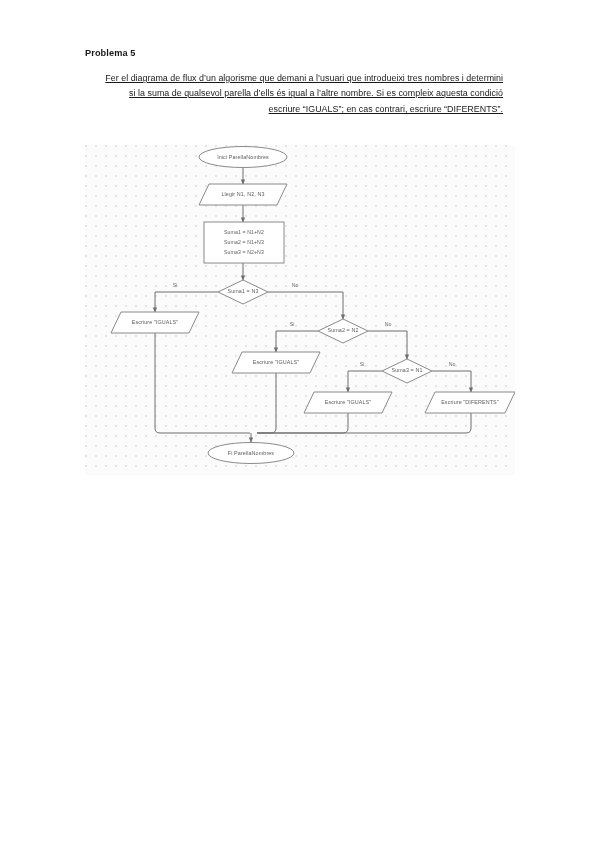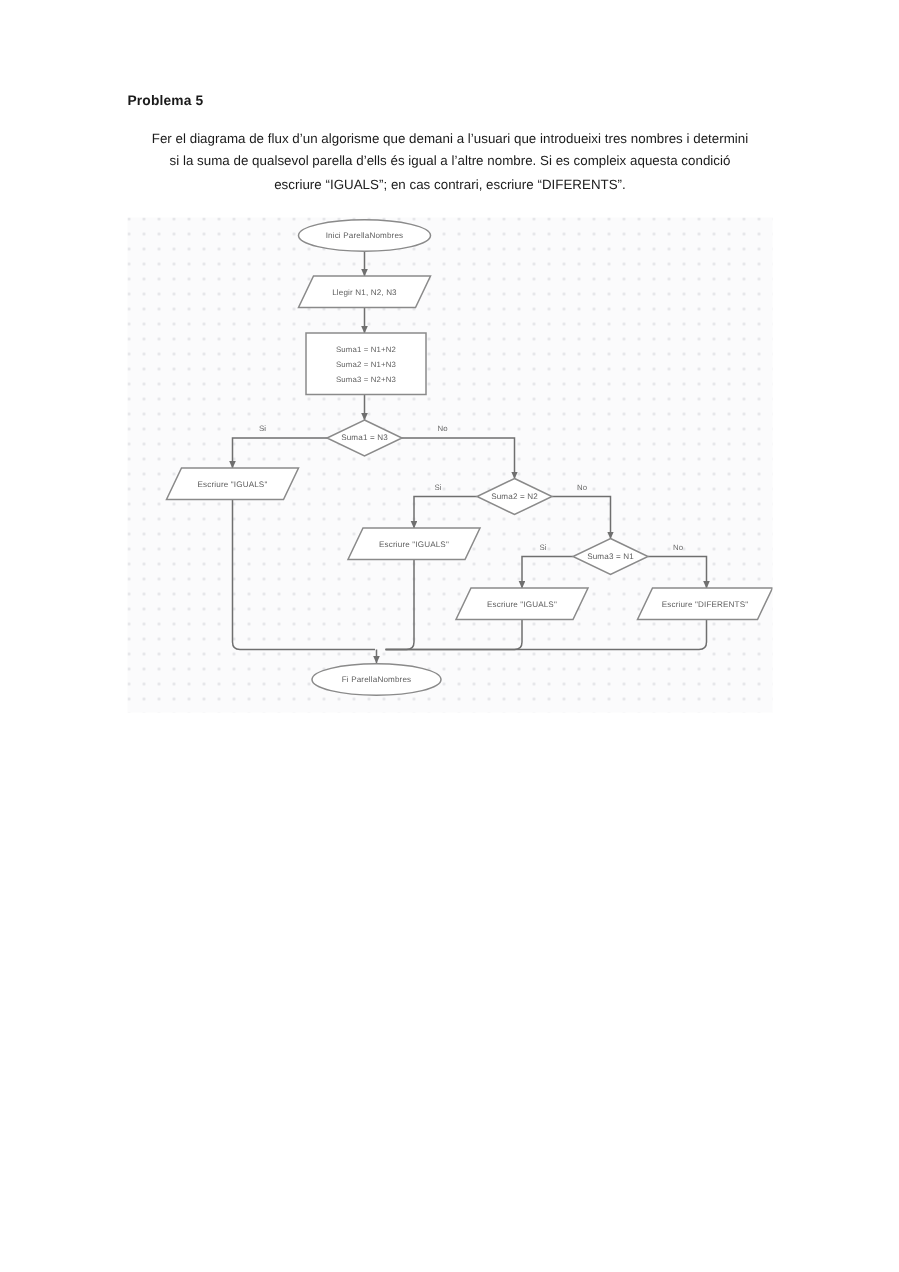--- a/index.html
+++ b/index.html
@@ -17,38 +17,39 @@
   .page {
     position: absolute;
     left: 0; top: 0;
     width: 599px;
     height: 848px;
     background: #ffffff;
   }
   .doc-body {
     position: absolute;
     left: 85px;
-    top: 62px;
+    top: 48px;
     width: 430px;
   }
   .problem-title {
     font-size: 9.2px;
     font-weight: bold;
     color: #1a1a1a;
     letter-spacing: 0.1px;
     margin: 0 0 12px 0;
     line-height: 1.2;
   }
   .problem-text {
     font-size: 8.9px;
     color: #1a1a1a;
     line-height: 1.72;
     margin: 12px;
     letter-spacing: 0.02px;
-    text-align: center;
+    text-align: right;
+    text-decoration: underline;
   }
   .canvas-wrap {
     position: absolute;
     left: 85px;
     top: 145px;
     width: 430px;
     height: 330px;
     background: #fbfbfc;
   }
   .grid-dots {

